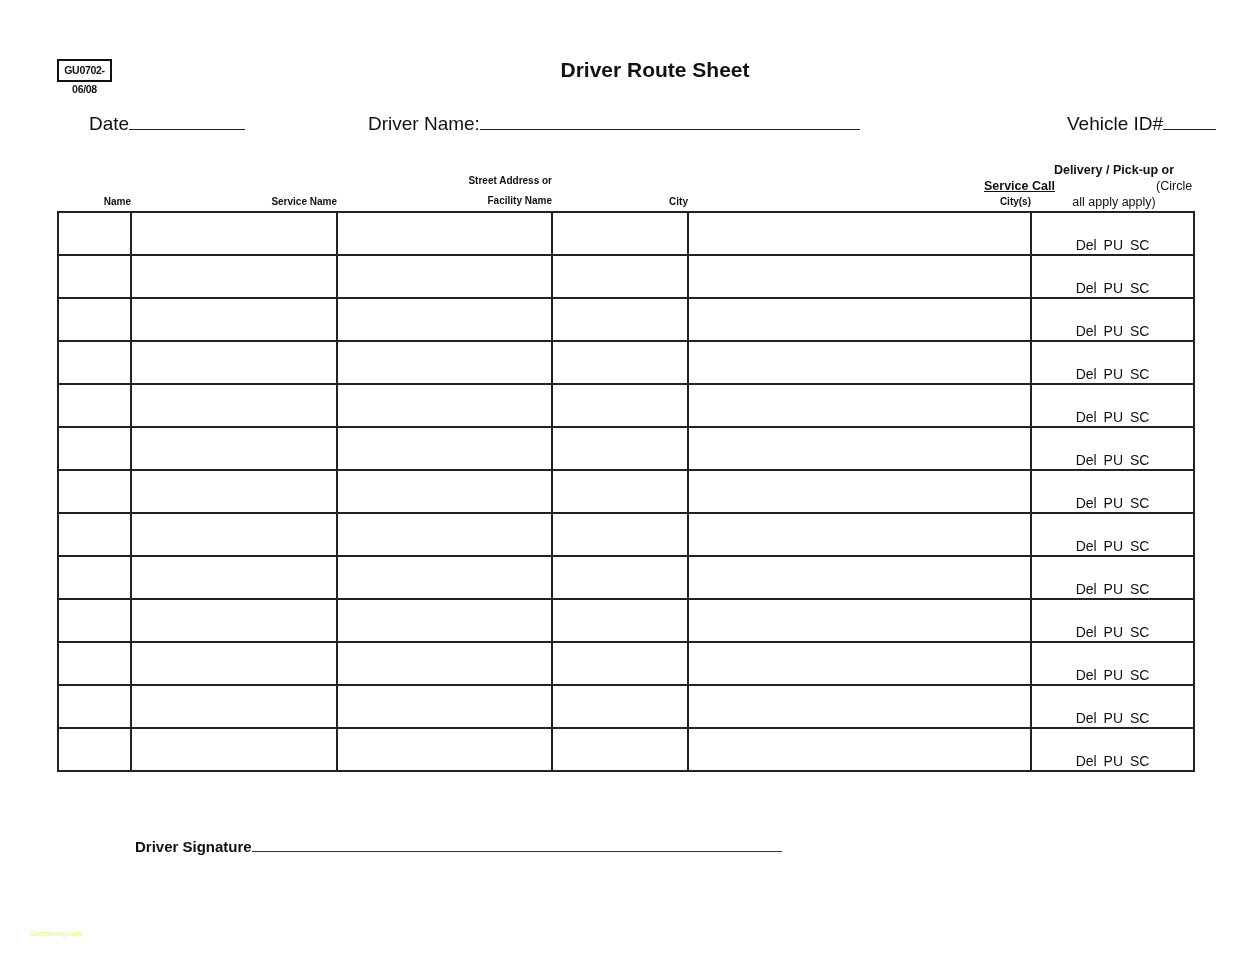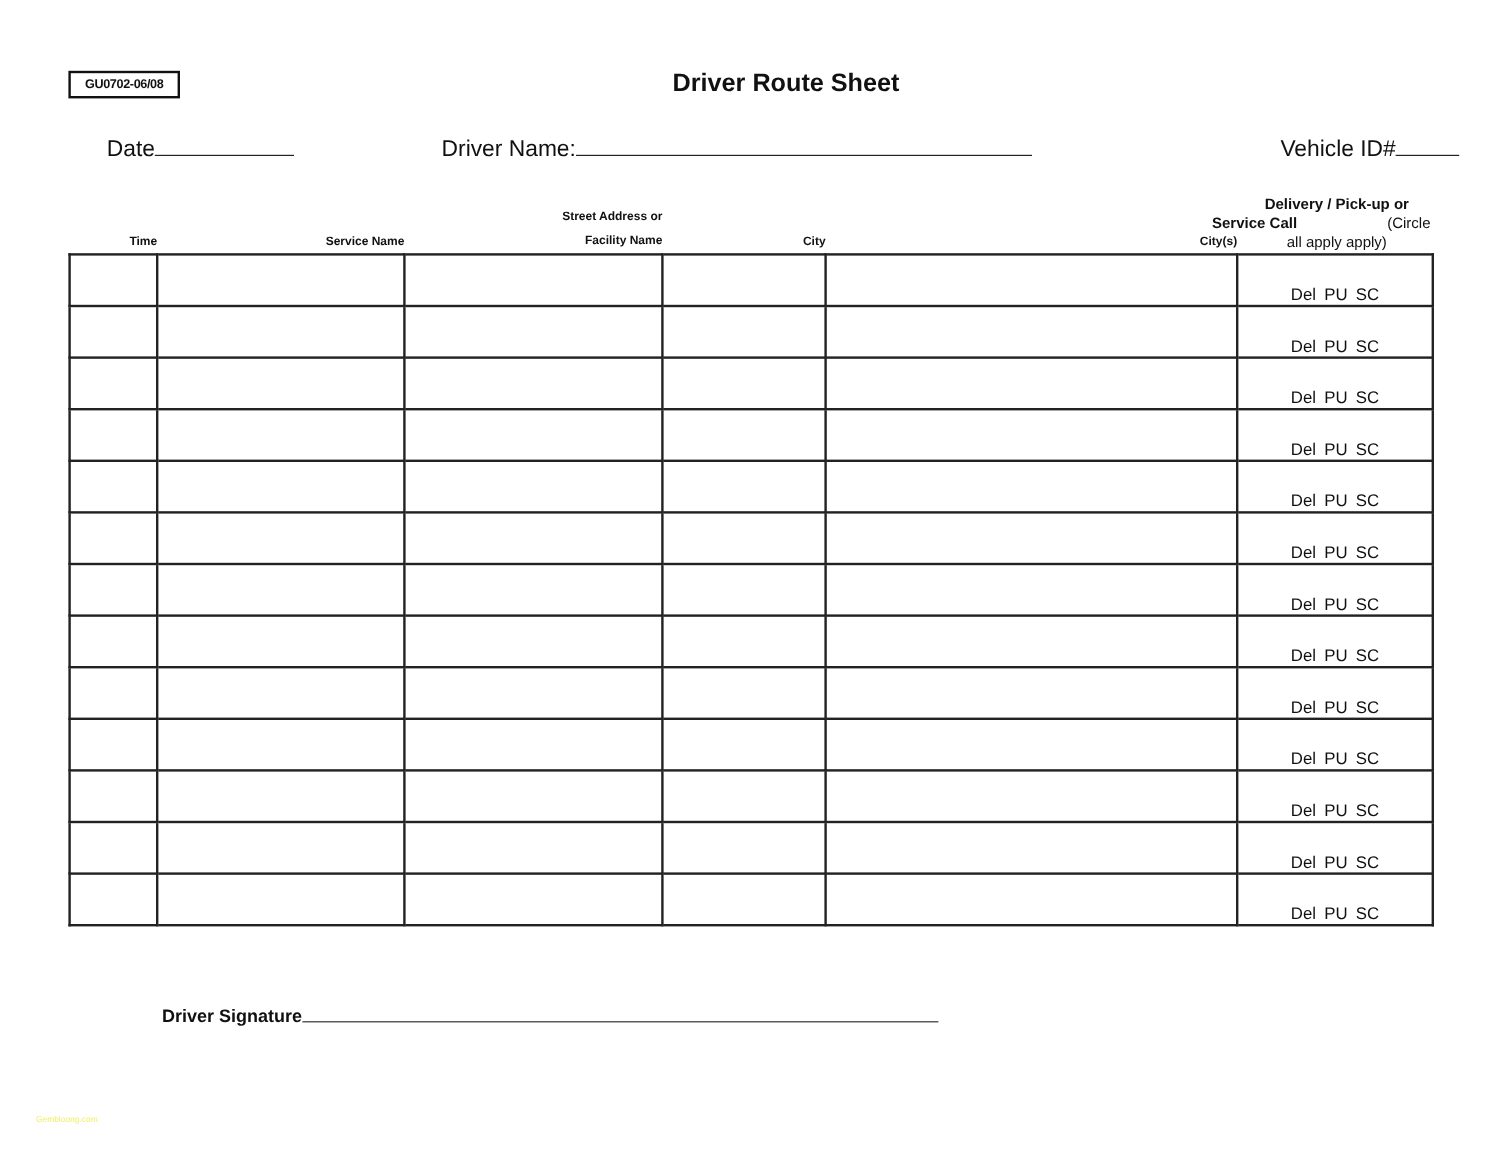--- a/index.html
+++ b/index.html
@@ -1,17 +1,17 @@
 <!DOCTYPE html>
 <html><head>
   <meta charset="utf-8">
   <style>
     html, body { margin:0; padding:0; background:#ffffff; }
     body { width:1255px; height:970px; position:relative; overflow:hidden; font-family:"Liberation Sans", sans-serif; color:#111; }
-    .form-code { position:absolute; left:57px; top:59px; width:93px; height:23px; border:2px solid #111; box-sizing:border-box; font-size:10.5px; font-weight:bold; line-height:19px; text-align:center; letter-spacing:-0.3px; }
+    .form-code { position:absolute; left:57px; top:59px; width:55px; height:23px; border:2px solid #111; box-sizing:border-box; font-size:10.5px; font-weight:bold; line-height:19px; text-align:center; letter-spacing:-0.3px; }
     .title { position:absolute; left:0; width:1310px; top:58px; text-align:center; font-size:21px; font-weight:bold; }
     .field { position:absolute; top:110px; font-size:19px; white-space:nowrap;margin-left:28px; }
     .field .line { display:inline-block; border-bottom:1.5px solid #222; height:19px; vertical-align:baseline; }
     .hdr { position:absolute; font-weight:bold; font-size:10px; text-align:right; line-height:20px; }
     .hdr-small { position:absolute; font-size:12.5px; line-height:16px; }
     table.grid { position:absolute; left:57px; top:211px; border-collapse:collapse; }
     table.grid td { border:2px solid #222; height:41px; padding:0; position:relative; }
     .svc { position:absolute; bottom:1px; left:0; right:0; text-align:center; font-size:14px; word-spacing:3px; }
     .sig { position:absolute; left:135px; top:835px; font-size:15px; font-weight:bold; white-space:nowrap; }
     .sig .line { display:inline-block; width:530px; border-bottom:1.5px solid #333; height:16px; vertical-align:baseline; }
@@ -26,31 +26,31 @@
 <div class="field" style="left:61px;">
   <span>Date</span><span class="line" style="width:116px;"></span>
 </div>
 <div class="field" style="left:340px;">
   <span>Driver Name:</span><span class="line" style="width:380px;"></span>
 </div>
 <div class="field" style="left:1039px;">
   <span>Vehicle ID#</span><span class="line" style="width:53px;"></span>
 </div>
 
-<div class="hdr" style="left:58px; width:73px; top:192px;">Time</div>
+<div class="hdr" style="left:58px; width:73px; top:192px;">Name</div>
 <div class="hdr" style="left:131px; width:206px; top:192px;">Service Name</div>
 <div class="hdr" style="left:337px; width:215px; top:171px;">
   <div>Street Address or</div>
   <div>Facility Name</div>
 </div>
 <div class="hdr" style="left:552px; width:136px; top:192px;">City</div>
 <div class="hdr" style="left:688px; width:343px; top:192px;">City(s)</div>
 <div>
   <div class="hdr-small" style="left:1032px; width:164px; top:162px; text-align:center; font-weight:bold;">Delivery / Pick-up or</div>
-  <div class="hdr-small" style="left:1010px; top:178px; font-weight:bold;">Service Call</div>
+  <div class="hdr-small" style="left:984px; top:178px; font-weight:bold;text-decoration:underline;">Service Call</div>
   <div class="hdr-small" style="left:1156px; top:178px;">(Circle</div>
   <div class="hdr-small" style="left:1032px; width:164px; top:194px; text-align:center;">all apply apply)</div>
 </div>
 
 <table class="grid">
   <colgroup>
     <col style="width:73px">
       <col style="width:206px">
       <col style="width:215px">
       <col style="width:136px">

